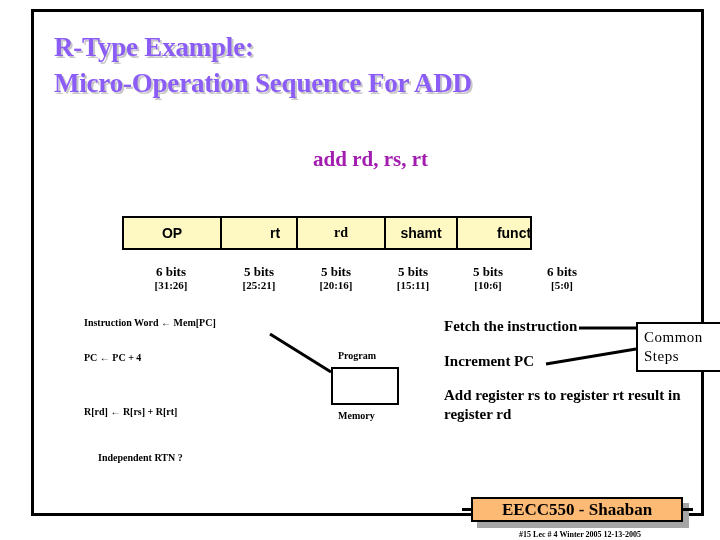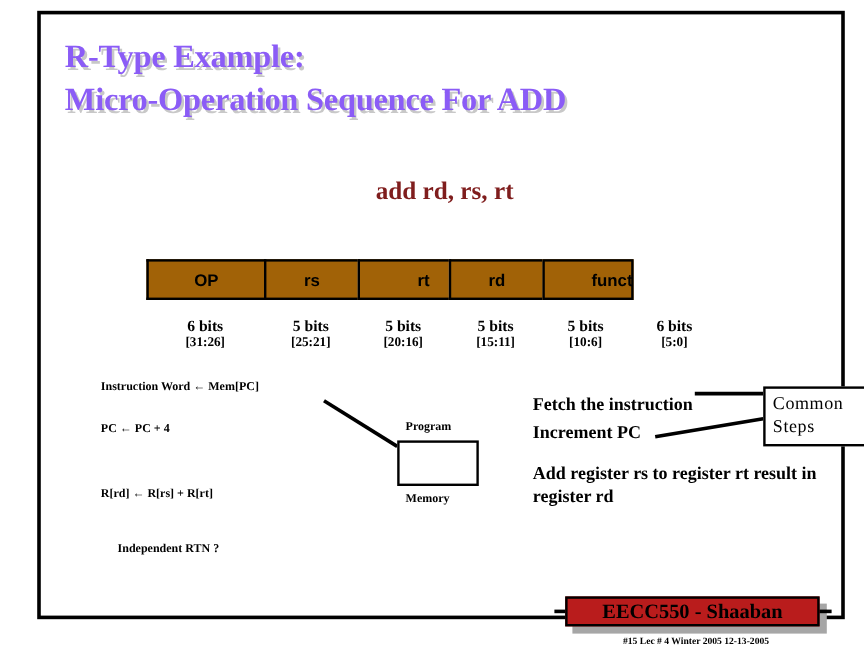--- a/index.html
+++ b/index.html
@@ -32,42 +32,42 @@
   }
   #title .ln{display:block;white-space:nowrap;}
   
   #subtitle{
     position:absolute;
     left:0; top:135px;
     width:673px;
     text-align:center;
     font-size:21px;
     font-weight:bold;
-    color:#7f1d1d;
+    color:#a21caf;
   }
   
   #fmt-table{
     position:absolute;
     left:88px; top:204px;
     height:34px;
     display:flex;
     align-items:stretch;
   }
   #fmt-table .cell{
     border:2px solid #000;
     border-right-width:0;
     box-sizing:border-box;
     display:flex;
     align-items:center;
     justify-content:center;
     font-family:"Liberation Sans", sans-serif;
     font-size:14px;
     font-weight:bold;
     color:#000;
-    background:#a16207;
+    background:#fef9c3;
   }
   #fmt-table .cell:last-child{border-right-width:2px;}
   #fmt-bits{
     position:absolute;
     left:88px; top:253px;
     height:36px;
     display:flex;
   }
   #fmt-bits .bits{
     box-sizing:border-box;
@@ -98,21 +98,21 @@
   #rtn2{left:50px; top:340px;}
   #rtn3{left:50px; top:374px;margin-top:20px;}
   #indep{left:64px; top:440px;}
 
   .desc{
     position:absolute;
     font-size:15px;
     font-weight:bold;
     color:#000;
   }
-  #desc1{left:410px; top:306px; white-space:nowrap;margin-top:12px;}
+  #desc1{left:410px; top:306px; white-space:nowrap;}
   #desc2{left:410px; top:341px; white-space:nowrap;}
   #desc3{left:410px; top:374px; width:285px; line-height:1.28;}
 
   
   .callout{
     position:absolute;
     border:2px solid #000;
     box-sizing:border-box;
     background:#fff;
     color:#000;
@@ -157,21 +157,21 @@
     left:6px; top:6px;
     width:212px; height:25px;
     background:#a6a6a6;
   }
   #footer-box{
     position:absolute;
     left:0; top:0;
     width:212px; height:25px;
     border:2px solid #000;
     box-sizing:border-box;
-    background:#b91c1c;
+    background:#fdba74;
     display:flex;
     align-items:center;
     justify-content:center;
     font-size:17px;
     font-weight:bold;
     color:#000;
   }
   #footer-tick-l{
     position:absolute;
     left:-9px; top:11px;
@@ -202,23 +202,23 @@
 
   <div id="title">
     <span class="ln">R-Type Example:</span>
     <span class="ln">Micro-Operation Sequence For ADD</span>
   </div>
 
   <div id="subtitle">add rd, rs, rt</div>
 
   <div id="fmt-table">
       <div class="cell" style="width: 98px;">OP</div>
-      <div class="cell" style="width: 78px;">rs</div>
       <div class="cell" style="width: 76px; padding-left: 32px;">rt</div>
-      <div class="cell" style="width: 78px;">rd</div>
+      <div class="cell" style="width: 88px; font-family: Liberation Serif, serif;">rd</div>
+      <div class="cell" style="width: 72px;">shamt</div>
       <div class="cell" style="width: 76px; padding-left: 40px;">funct</div>
     </div>
   <div id="fmt-bits">
       <div class="bits" style="width: 98px;">
         <span class="w">6 bits</span>
         <span class="r">[31:26]</span>
       </div>
       <div class="bits" style="width: 78px;">
         <span class="w">5 bits</span>
         <span class="r">[25:21]</span>

